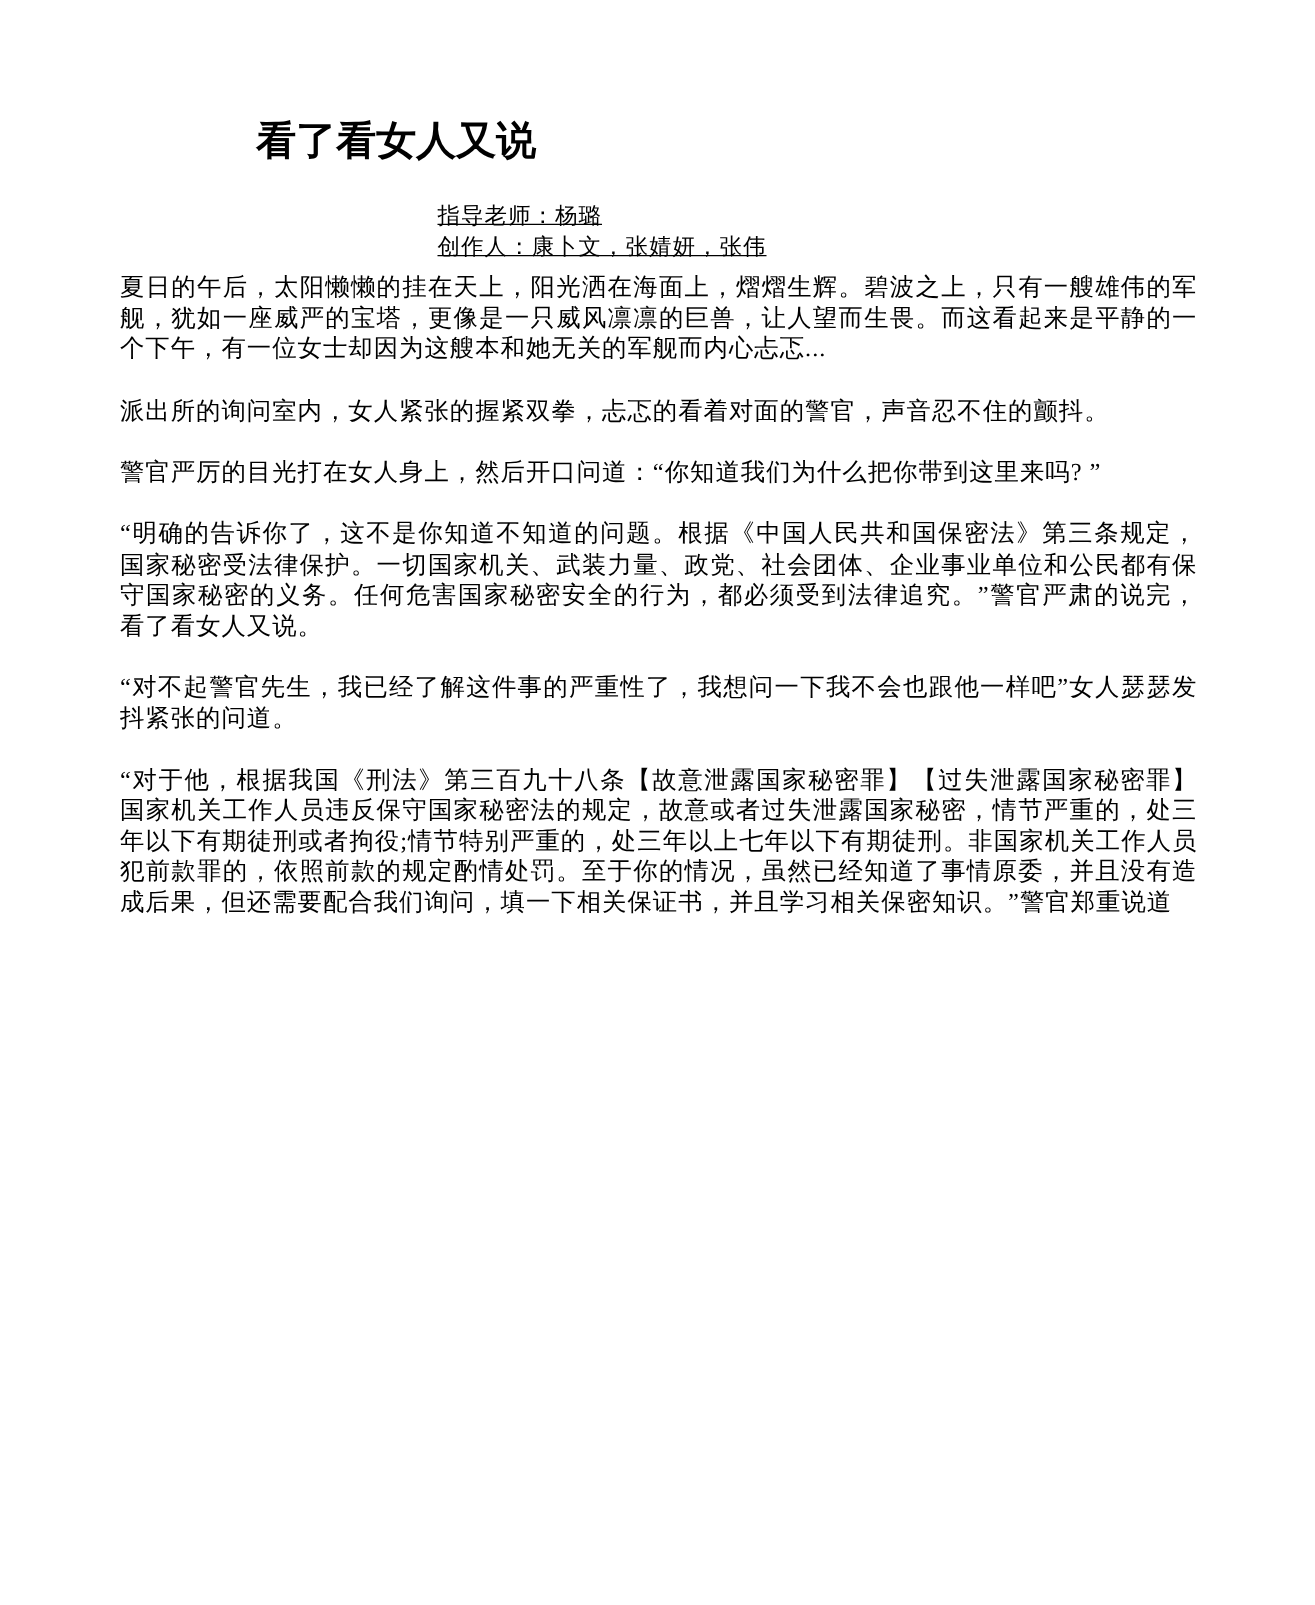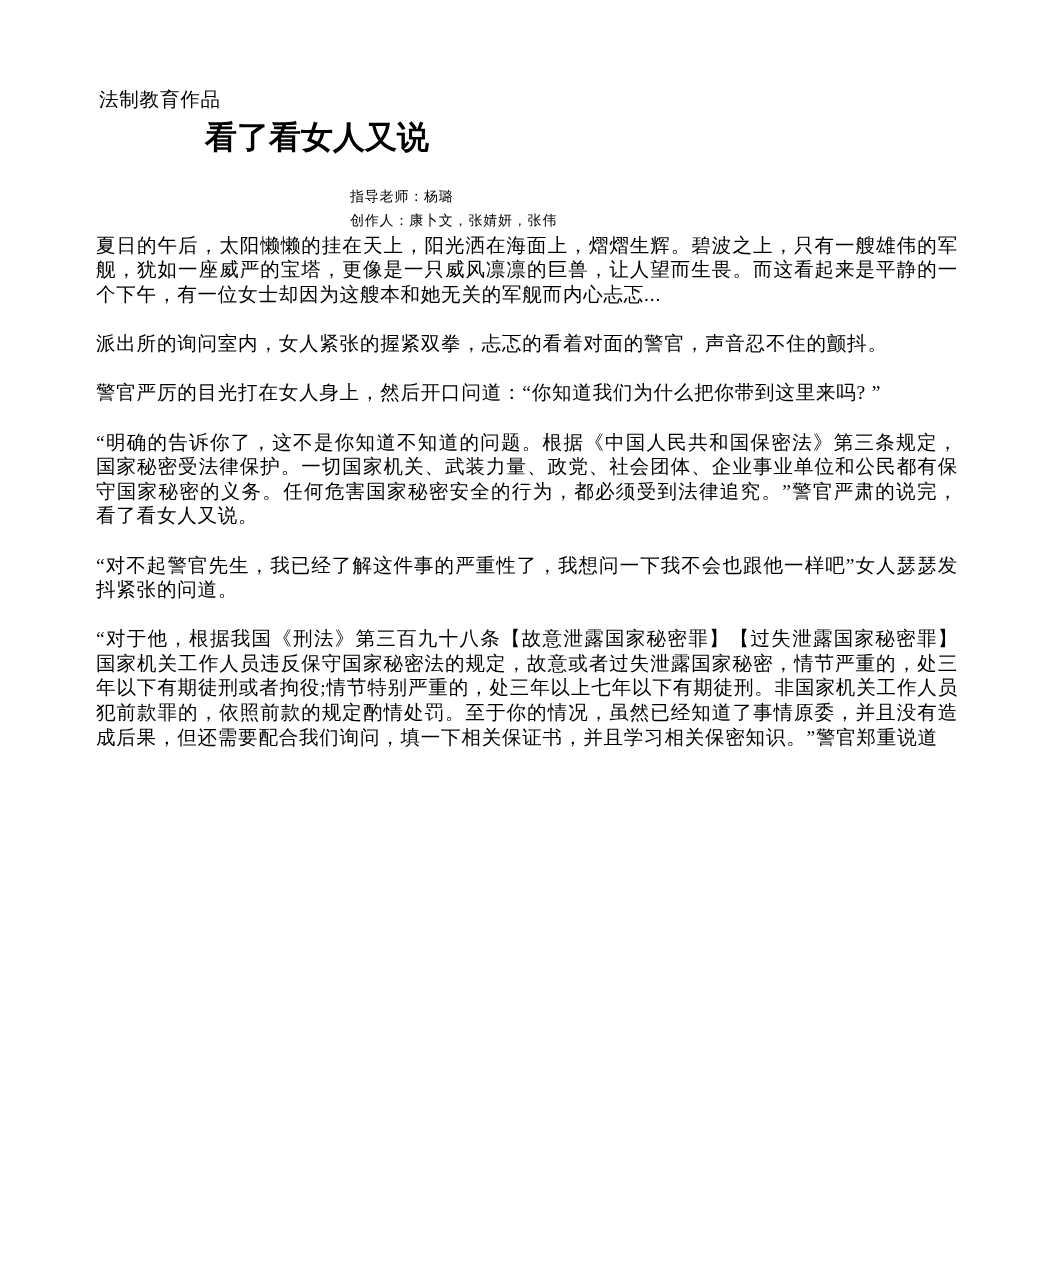--- a/index.html
+++ b/index.html
@@ -31,47 +31,47 @@
   }
   .title {
     margin: 4px 0 0 109px;
     font-size: 32px;
     line-height: 40px;
     font-weight: bold;
     white-space: nowrap;
   }
   .byline {
     margin: 28px 0 0 254px;
-    font-size: 14px;
+    font-size: 18px;
     line-height: 24.6px;
     letter-spacing: 0.8px;
+    text-decoration: underline;
   }
   .byline div {
     white-space: nowrap;
   }
   .story p {
     margin: 24.6px 0 0 0;
     font-size: 19.5px;
     line-height: 24.6px;
     letter-spacing: 0.8px;
     text-align: justify;
     text-justify: inter-ideograph;
     word-break: break-all;
   }
   .story p:first-child {
-    margin-top: 0;
+    margin-top: 10px;
   }
 </style>
 </head>
 <body>
 
 <div class="page">
   <div class="content">
 
-    <div class="kicker">法制教育作品</div>
 
     <div class="title">看了看女人又说</div>
 
     <div class="byline">
       <div>指导老师：杨璐</div>
       <div>创作人：康卜文，张婧妍，张伟</div>
     </div>
 
     <div class="story">
       <p>夏日的午后，太阳懒懒的挂在天上，阳光洒在海面上，熠熠生辉。碧波之上，只有一艘雄伟的军舰，犹如一座威严的宝塔，更像是一只威风凛凛的巨兽，让人望而生畏。而这看起来是平静的一个下午，有一位女士却因为这艘本和她无关的军舰而内心忐忑...</p>

